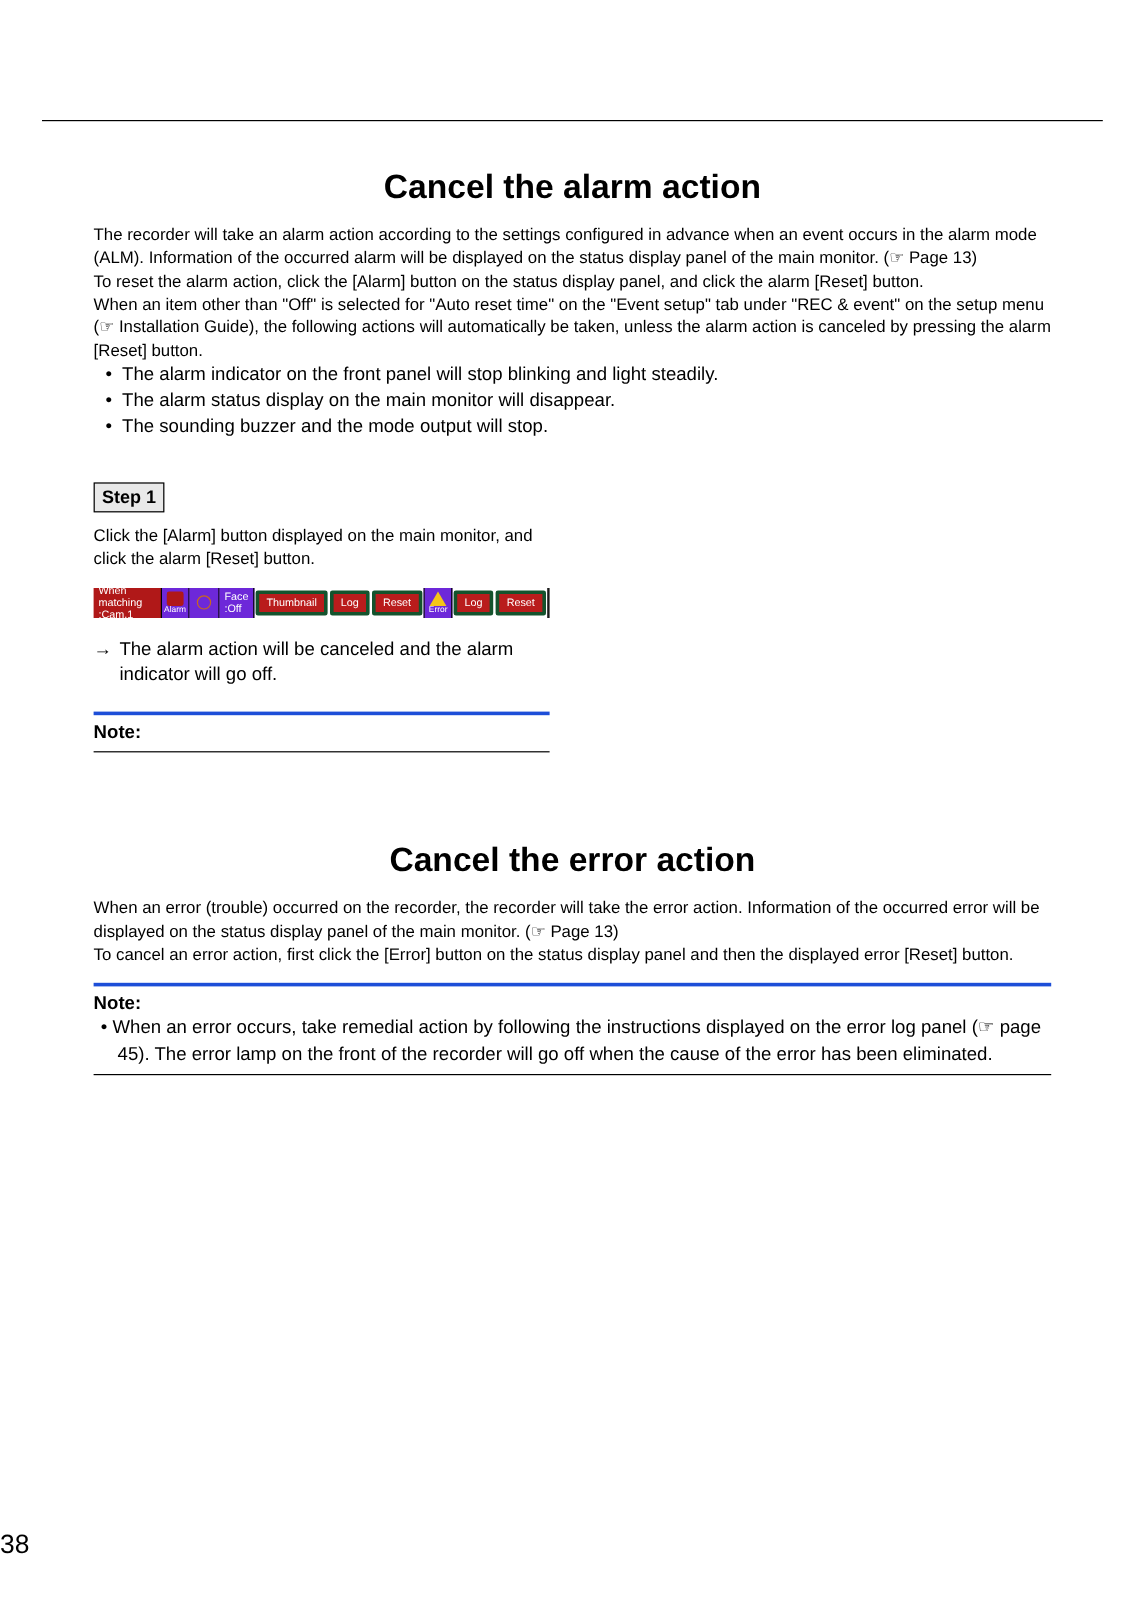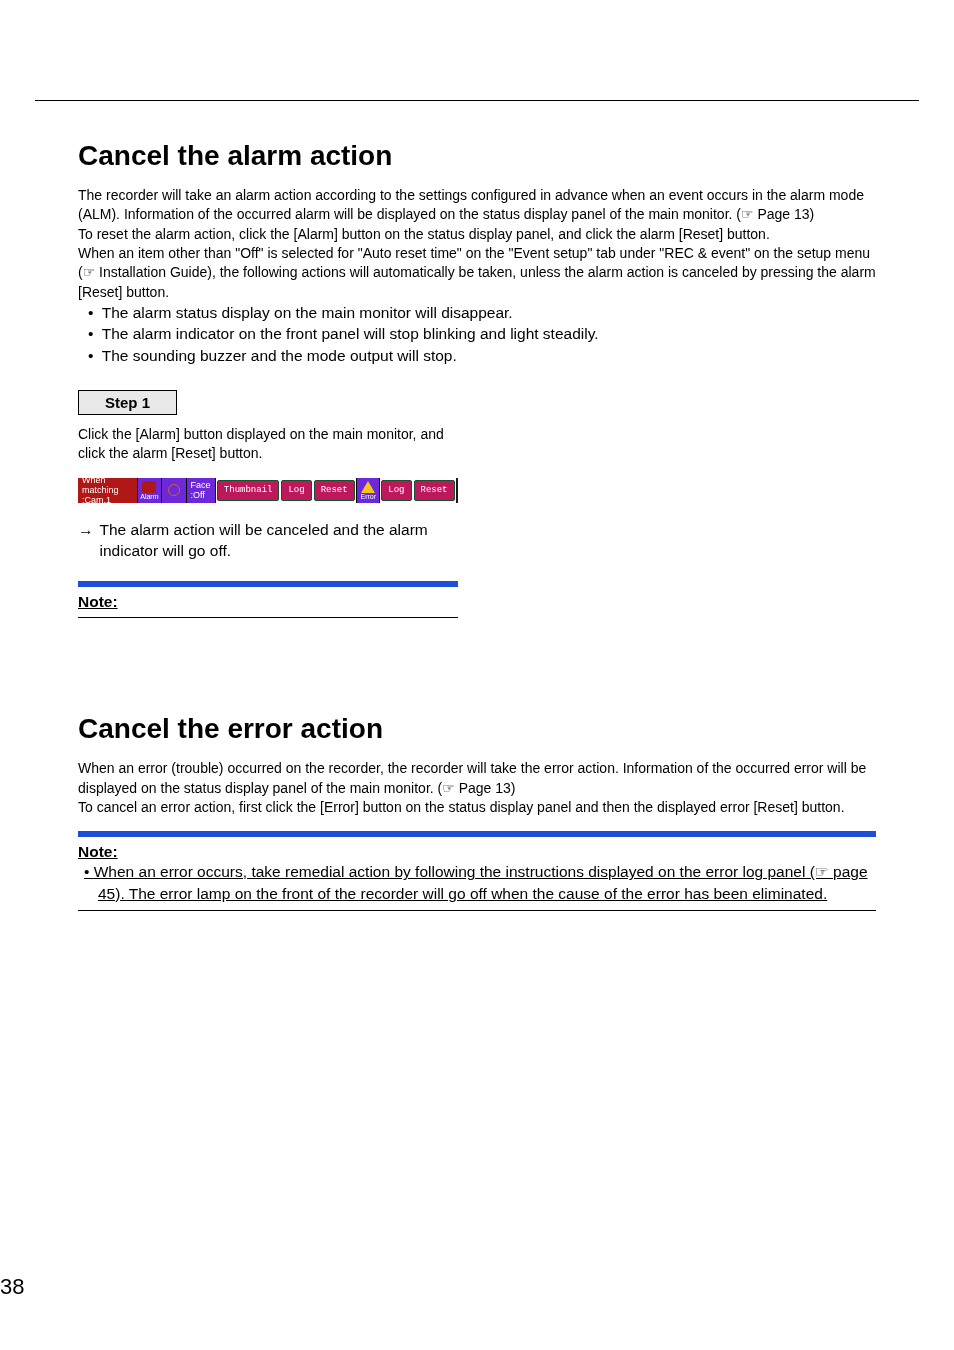--- a/index.html
+++ b/index.html
@@ -21,20 +21,21 @@
   .content {
     position: absolute;
     top: 140px;
     left: 78px;
     right: 78px;
   }
   h1 {
     font-size: 28px;
     font-weight: bold;
     margin-bottom: 14px;
+    text-align: center;
   }
   .body-text {
     font-size: 14px;
     line-height: 1.38;
   }
   .bullets {
     margin-left: 18px;
     margin-top: 0;
   }
   .bullet {
@@ -44,61 +45,60 @@
   }
   .bullet::before {
     content: "• ";
     margin-left: -14px;
     padding-right: 4px;
   }
   .step-box {
     display: inline-block;
     border: 1px solid #000;
     background: #e9e9e9;
-    padding: 3px 26px;
+    padding: 3px 6px;
     font-weight: bold;
     font-size: 15px;
-    margin-top: 24px;
+    margin-top: 36px;
     margin-bottom: 10px;
   }
   .col {
     width: 380px;
   }
   .arrow-row {
     display: flex;
     font-size: 15.5px;
     line-height: 1.38;
     margin-top: 16px;
   }
   .arrow {
     flex: 0 0 auto;
     padding-right: 6px;
   }
   .note-block {
-    border-top: 6px solid #1d4ed8;
+    border-top: 3px solid #1d4ed8;
     border-bottom: 1px solid #000;
     padding: 6px 0 6px 0;
     margin-top: 20px;
-    text-decoration: underline;
   }
   .note-label {
     font-weight: bold;
     font-size: 15.5px;
   }
   .note-bullet {
     font-size: 15.5px;
     line-height: 1.38;
     padding-left: 20px;
     text-indent: -14px;
   }
   .note-bullet::before {
     content: "• ";
   }
   .section2 {
-    margin-top: 95px;
+    margin-top: 74px;
   }
   .page-num {
     position: absolute;
     bottom: 50px;
     left: 0;
     right: 0;
     text-align: left;
     font-size: 22px;
   }
   
@@ -113,21 +113,21 @@
   }
   .sb-seg {
     display: flex;
     align-items: center;
     justify-content: center;
     padding: 0 4px;
     border-right: 1px solid #000;
   }
   .sb-red { background: #b01818; }
   .sb-dark { background: #6d28d9; }
-  .sb-btn { background: #be185d; border: 1px solid #14532d; border-radius: 2px; margin: 2px 1px; padding: 0 6px; display:flex; align-items:center;font-family:Liberation Mono, monospace; }
+  .sb-btn { background: #b91c1c; border: 3px solid #14532d; border-radius: 2px; margin: 2px 1px; padding: 0 6px; display:flex; align-items:center; }
   .sb-alarm-icon {
     width: 14px; height: 12px; background: #b01818; border-radius: 2px; position: relative; margin: 0 1px;
   }
   .sb-alarm-label { font-size: 7px; display:block; text-align:center; line-height:1; }
   .sb-bell {
     width: 12px; height: 12px; border: 1.5px solid #c86820; border-radius: 50%; position: relative; margin: 0 2px;
   }
   .sb-warn {
     width: 0; height: 0; border-left: 7px solid transparent; border-right: 7px solid transparent; border-bottom: 12px solid #f5c517; margin: 0 2px; position: relative;
   }
@@ -141,22 +141,22 @@
 
 <div class="content">
 
   <h1>Cancel the alarm action</h1>
 
   <div class="body-text" style="white-space: pre-line;">The recorder will take an alarm action according to the settings configured in advance when an event occurs in the alarm mode (ALM). Information of the occurred alarm will be displayed on the status display panel of the main monitor. (☞ Page 13)
 To reset the alarm action, click the [Alarm] button on the status display panel, and click the alarm [Reset] button.
 When an item other than "Off" is selected for "Auto reset time" on the "Event setup" tab under "REC &amp; event" on the setup menu (☞ Installation Guide), the following actions will automatically be taken, unless the alarm action is canceled by pressing the alarm [Reset] button.</div>
 
   <div class="bullets">
+    <div class="bullet">The alarm indicator on the front panel will stop blinking and light steadily.</div>
     <div class="bullet">The alarm status display on the main monitor will disappear.</div>
-    <div class="bullet">The alarm indicator on the front panel will stop blinking and light steadily.</div>
     <div class="bullet">The sounding buzzer and the mode output will stop.</div>
   </div>
 
   <div class="col">
     <div class="step-box">Step 1</div>
     <div class="body-text">Click the [Alarm] button displayed on the main monitor, and click the alarm [Reset] button.</div>
 
     
     <div class="statusbar">
       <div class="sb-seg sb-red" style="width:92px;">When matching :Cam.1</div>

